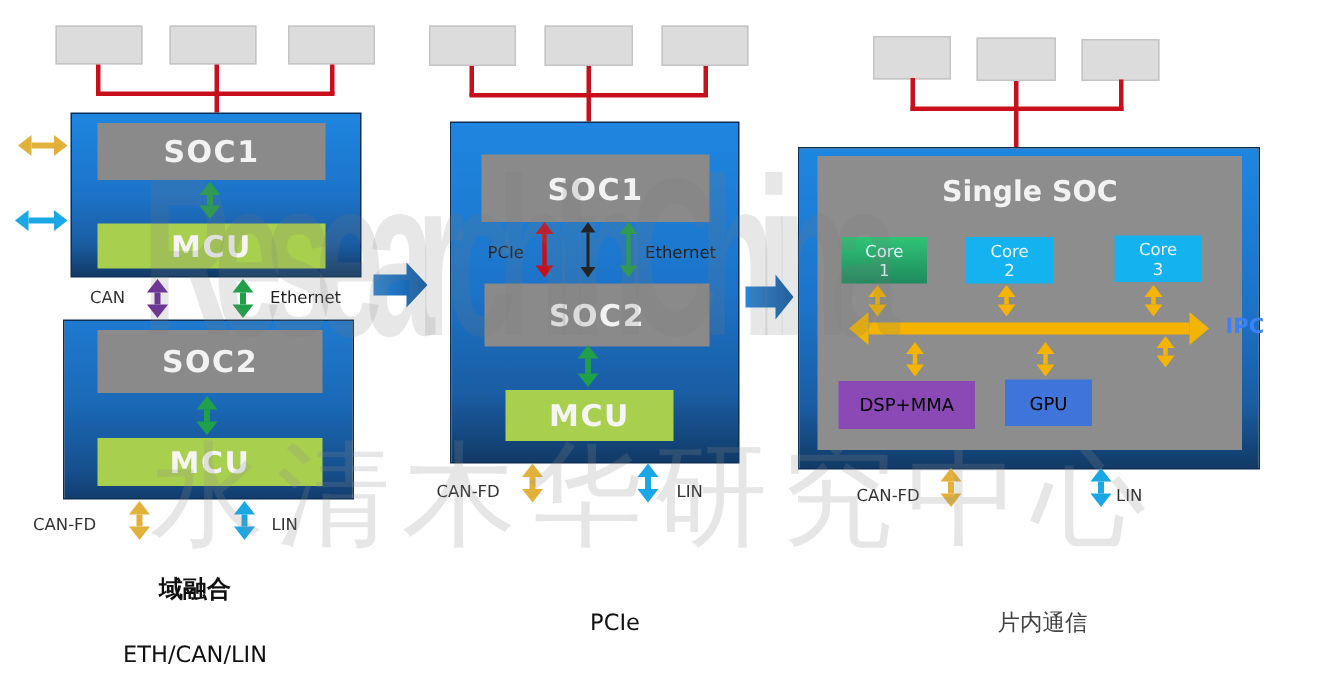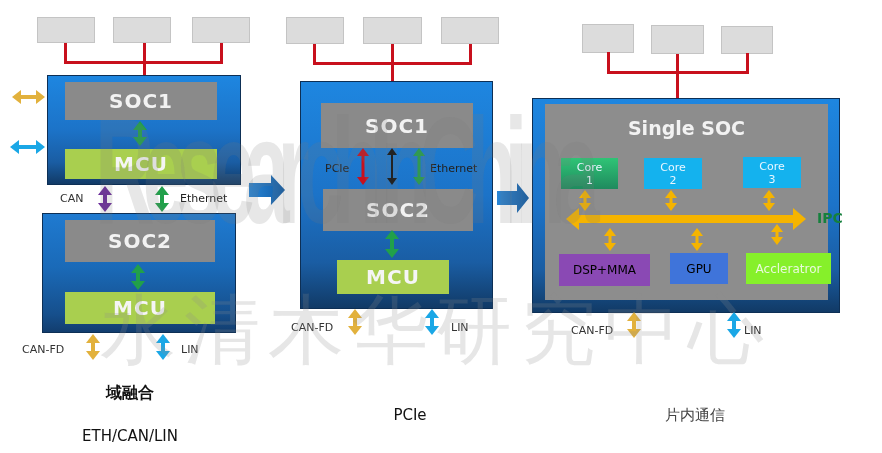--- a/index.html
+++ b/index.html
@@ -117,24 +117,23 @@
       <span>Core</span>
       <span>2</span>
     </div>
     <div class="core" style="left:210px;top:58px;width:58px;height:31px;background:#14b2ee;">
       <span>Core</span>
       <span>3</span>
     </div>
 
     <div class="unit" style="left:26px;top:155px;width:91px;height:32px;background:#8a49b4;">DSP+MMA</div>
     <div class="unit" style="left:137px;top:154px;width:58px;height:31px;background:#3f74da;">GPU</div>
-    <div class="unit" style="left:213px;top:154px;width:85px;height:31px;background:#86f02a;color:#e9f9dc;">Accleratror</div>
-  </div>
-
-  <span class="abs" style="left:817px;top:210px;font-weight:bold;font-size:14px;color:#15803d;">IPC</span>
+  </div>
+
+  <span class="abs" style="left:817px;top:210px;font-weight:bold;font-size:14px;color:#3b82f6;">IPC</span>
 
   <span class="lbl" style="left:571px;top:324px;">CAN-FD</span>
   <span class="lbl" style="left:744px;top:324px;">LIN</span>
 
   <div class="caption" style="left:595px;top:383px;">
     <div class="s" style="color:#444;">片内通信</div>
   </div>
 </div>
 
 <svg class="arr" style="left:0;top:0;" width="882" height="453">

